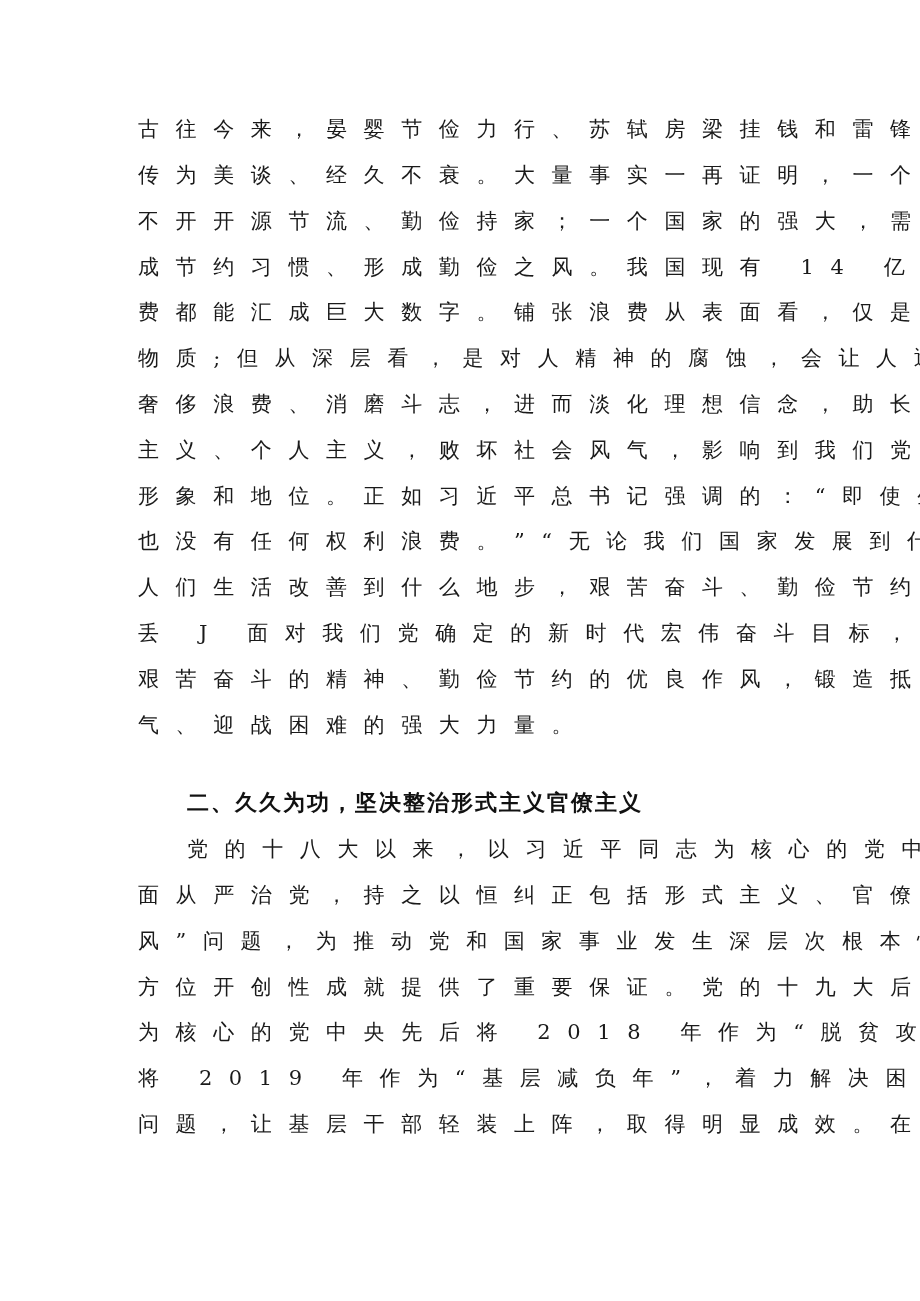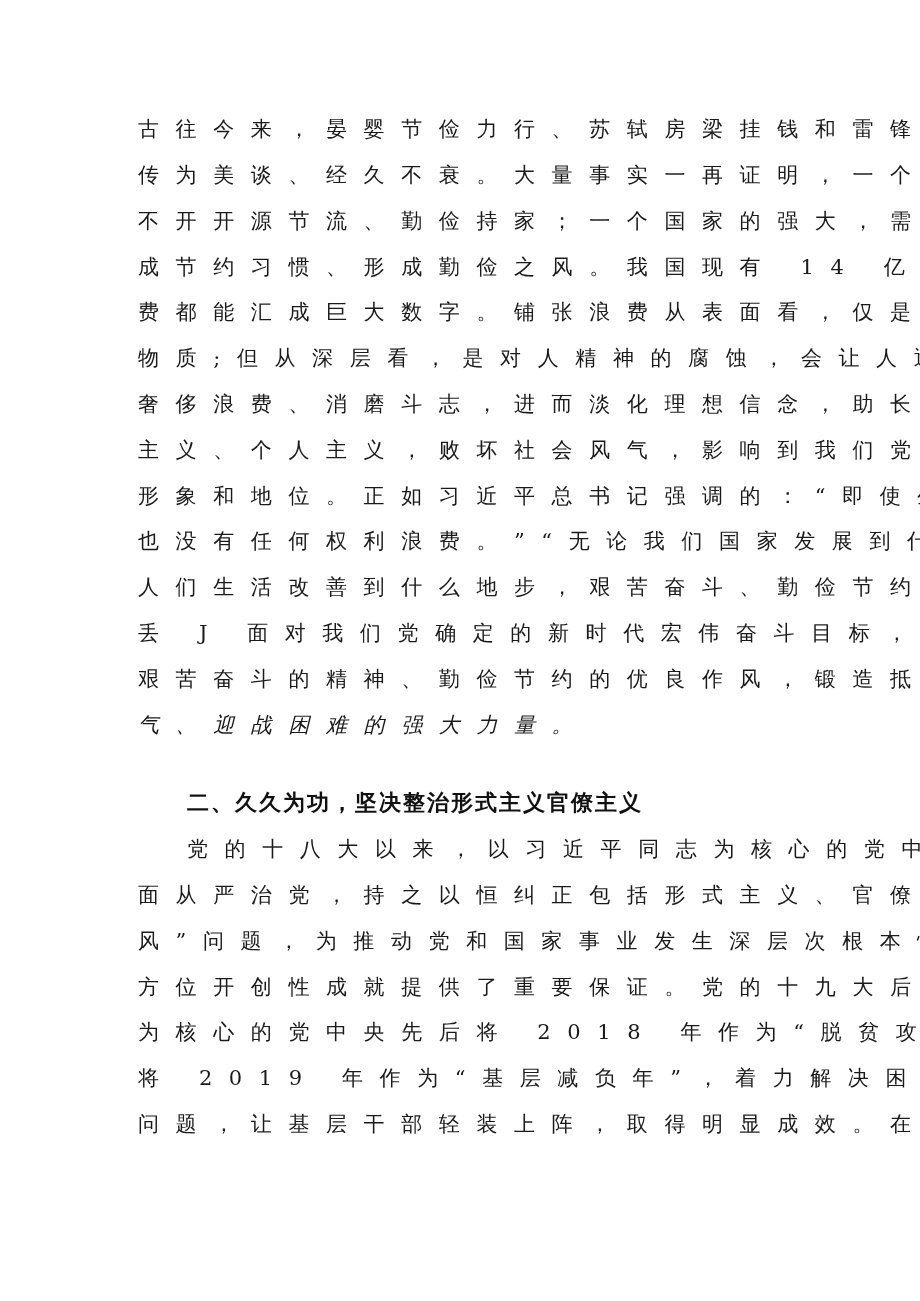--- a/index.html
+++ b/index.html
@@ -64,21 +64,21 @@
     <div class="line" style="top:255px;">成节约习惯、形成勤俭之风。我国现有 14 亿人口，任何微小浪</div>
     <div class="line" style="top:300px;">费都能汇成巨大数字。铺张浪费从表面看，仅是损毁掉一些有形</div>
     <div class="line" style="top:346px;">物质;但从深层看，是对人精神的腐蚀，会让人逐渐贪图享乐、</div>
     <div class="line" style="top:392px;">奢侈浪费、消磨斗志，进而淡化理想信念，助长拜金主义、享乐</div>
     <div class="line" style="top:438px;">主义、个人主义，败坏社会风气，影响到我们党在人民群众中的</div>
     <div class="line" style="top:484px;">形象和地位。正如习近平总书记强调的：“即使生活一天天好了，</div>
     <div class="line" style="top:529px;">也没有任何权利浪费。”“无论我们国家发展到什么水平，无论</div>
     <div class="line" style="top:575px;">人们生活改善到什么地步，艰苦奋斗、勤俭节约的思想永远不能</div>
     <div class="line" style="top:621px;">丢 J 面对我们党确定的新时代宏伟奋斗目标，需要我们时刻保持</div>
     <div class="line" style="top:667px;">艰苦奋斗的精神、勤俭节约的优良作风，锻造抵御风险的深厚底</div>
-    <div class="line" style="top:713px;font-style:italic;">气、迎战困难的强大力量。</div>
+    <div class="line" style="top:713px;">气、迎战困难的强大力量。</div>
 
     <div class="heading" style="top:790px;text-align:center;">二、久久为功，坚决整治形式主义官僚主义</div>
 
     <div class="line indent" style="top:837px;">党的十八大以来，以习近平同志为核心的党中央坚持推进全</div>
     <div class="line" style="top:883px;">面从严治党，持之以恒纠正包括形式主义、官僚主义在内的“四</div>
     <div class="line" style="top:929px;">风”问题，为推动党和国家事业发生深层次根本性变革、取得全</div>
     <div class="line" style="top:975px;">方位开创性成就提供了重要保证。党的十九大后，以习近平同志</div>
     <div class="line" style="top:1020px;">为核心的党中央先后将 2018 年作为“脱贫攻坚作风建设年”、</div>
     <div class="line" style="top:1066px;">将 2019 年作为“基层减负年”，着力解决困扰基层的形式主义</div>
     <div class="line" style="top:1112px;">问题，让基层干部轻装上阵，取得明显成效。在“不忘初心、牢</div>

